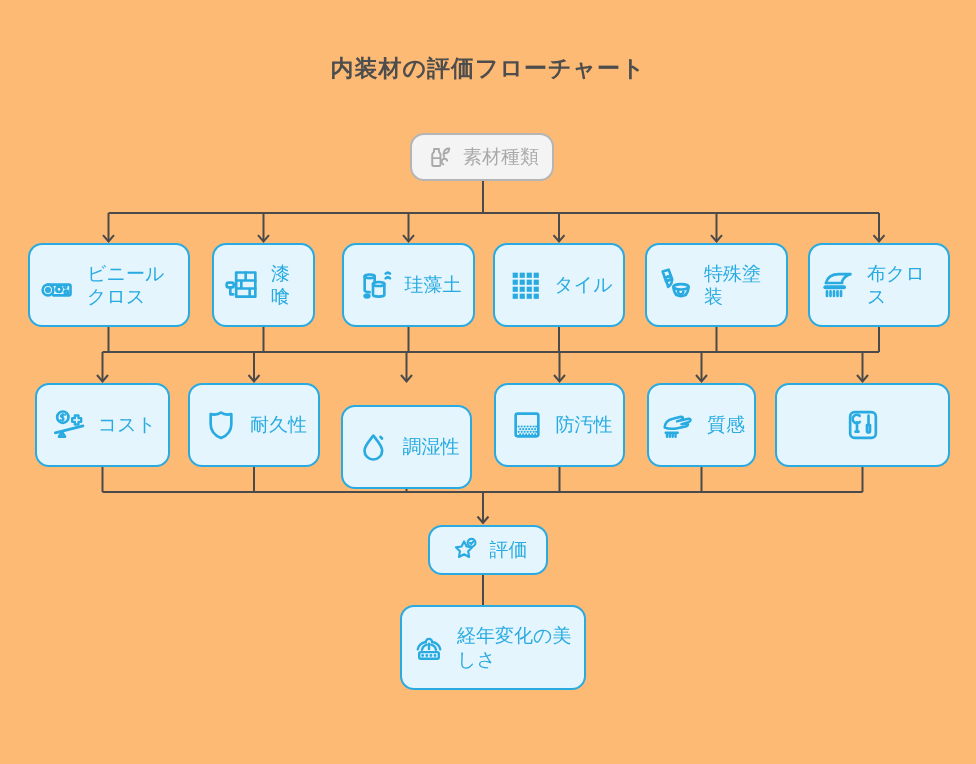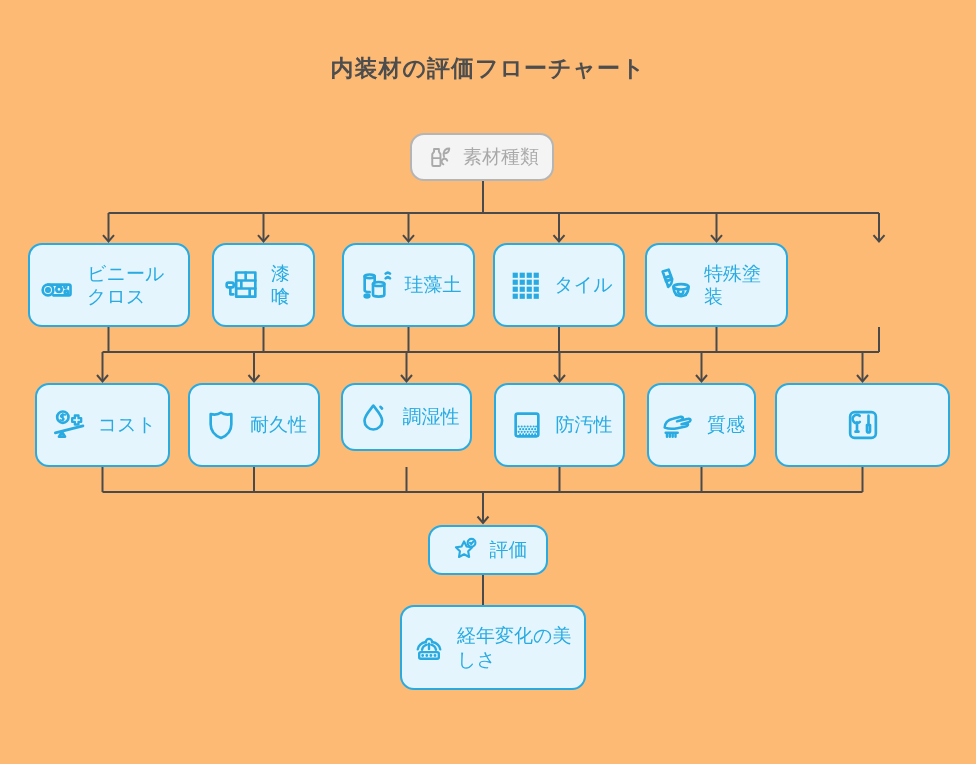--- a/index.html
+++ b/index.html
@@ -151,20 +151,31 @@
         <path d="M6.6 9.7l3.6-1.3c.2 2-.6 3.5-2.3 4.7-.3-1.3-.7-2.4-1.3-3.4z"></path>
         <ellipse cx="15.6" cy="13.1" rx="4.5" ry="1.6"></ellipse>
         <path d="M11.1 13.1c0 2 .7 3.6 1.7 4.8 M20.1 13.1c0 2-.7 3.6-1.7 4.8"></path>
         <path d="M12.8 17.9c1.6.9 4 .9 5.6 0"></path>
         <path d="M14.2 14.9a1.6 1.6 0 1 0 2.8 1"></path>
       </svg>
     </span>
     <span class="label">特殊塗装</span>
   </div>
 
+  <div class="node" style="left:808px;top:243px;width:142px;height:84px">
+    <span class="icon">
+      <svg viewBox="0 0 24 24" width="40" height="40" fill="none" stroke="currentColor" stroke-width="1.6" stroke-linecap="round" stroke-linejoin="round">
+        <path d="M4.8 10.8c.8-3.6 3.8-5.3 8-5.3h6.7c-2.6.8-4.3 2.2-5 4.2"></path>
+        <path d="M4.8 10.8h9.7"></path>
+        <path d="M4.4 13.4h11.2" stroke-width="2.4"></path>
+        <path d="M5.4 15.8v2.8 M7.5 15.8v2.8 M9.6 15.8v2.8 M11.7 15.8v2.8 M13.8 15.8v2.8"></path>
+      </svg>
+    </span>
+    <span class="label">布クロス</span>
+  </div>
 
   <div class="node" style="left:35px;top:383px;width:135px;height:84px">
     <span class="icon">
       <svg viewBox="0 0 24 24" width="40" height="40" fill="none" stroke="currentColor" stroke-width="1.6" stroke-linecap="round" stroke-linejoin="round">
         <circle cx="8.3" cy="7.3" r="3.4"></circle>
         <path d="M8.3 5.3v4 M9.7 5.9c-2.4-.9-3.5 1-1.8 1.6 1.7.6 1 2.3-1.1 1.5" stroke-width="1.1"></path>
         <path d="M13.9 7.9h1.6V6.3h2.2v1.6h1.6v2.2h-1.6v1.6h-2.2v-1.6h-1.6z" stroke-width="1.4"></path>
         <path d="M3.8 16.7 20.4 12.5"></path>
         <path d="M6 19l1.8-2.9 1.8 2.9z"></path>
       </svg>
@@ -174,21 +185,21 @@
 
   <div class="node" style="left:188px;top:383px;width:132px;height:84px">
     <span class="icon">
       <svg viewBox="0 0 24 24" width="40" height="40" fill="none" stroke="currentColor" stroke-width="1.6" stroke-linecap="round" stroke-linejoin="round">
         <path d="M12 4.5c1.5 1.2 3.9 1.5 6.2 1v6c0 3.9-2.4 6.7-6.2 8.3-3.8-1.6-6.2-4.4-6.2-8.3v-6c2.3.5 4.7.2 6.2-1z"></path>
       </svg>
     </span>
     <span class="label">耐久性</span>
   </div>
 
-  <div class="node" style="left:341px;top:383px;width:131px;height:68px">
+  <div class="node" style="left:341px;top:405px;width:131px;height:84px">
     <span class="icon">
       <svg viewBox="0 0 24 24" width="40" height="40" fill="none" stroke="currentColor" stroke-width="1.6" stroke-linecap="round" stroke-linejoin="round">
         <path d="M11.6 5.2c2.7 3.5 5.3 6 5.3 9a5.3 5.3 0 1 1-10.6 0c0-3 2.6-5.5 5.3-9z"></path>
         <path d="M15.9 5.9l.9 1"></path>
       </svg>
     </span>
     <span class="label">調湿性</span>
   </div>
 
   <div class="node" style="left:494px;top:383px;width:131px;height:84px">

